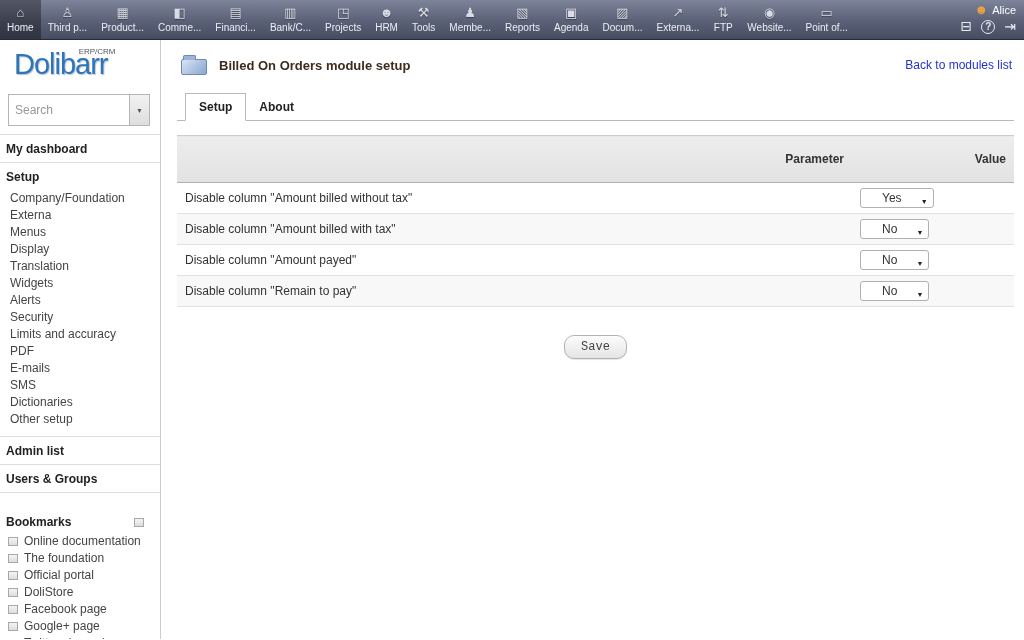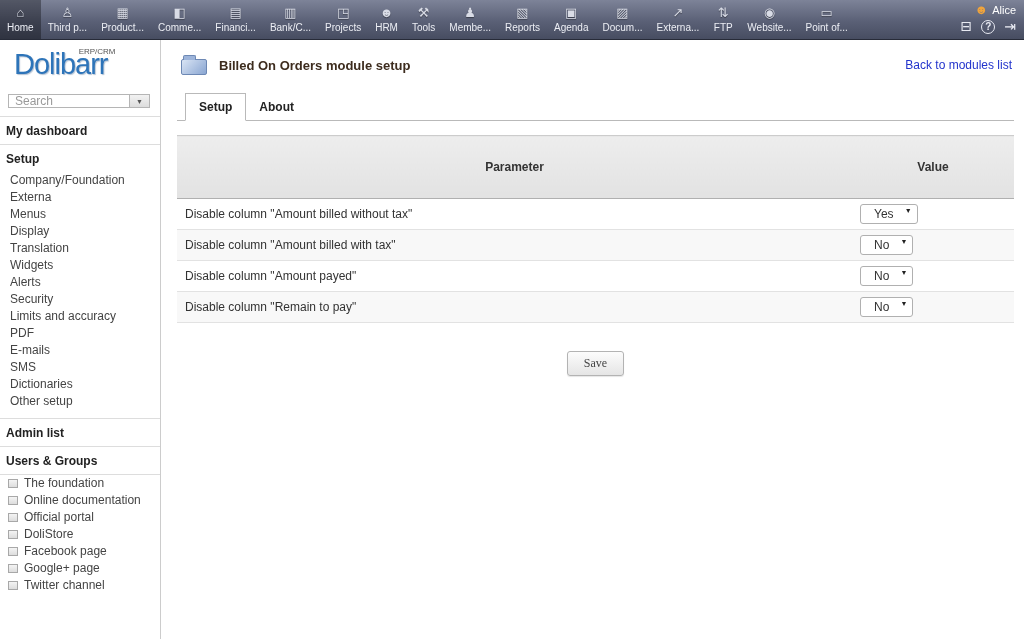--- a/index.html
+++ b/index.html
@@ -26,21 +26,21 @@
   
   .page { display:flex; height:599px; }
   .sidebar { width:161px; border-right:1px solid #ccc; overflow:hidden; flex-shrink:0; }
   .content { flex:1; padding:15px 10px 0 16px; }
 
   
   .logo-wrap { position:relative; display:inline-block; margin:8px 0 0 14px; cursor:pointer; }
   .logo-text { font-size:29px; font-weight:normal; color:#2d74b9; letter-spacing:-1px;
     text-shadow:1px 1px 1px rgba(40,80,130,0.35); }
   .logo-suffix { position:absolute; top:-1px; right:-8px; font-size:8px; color:#555; letter-spacing:0; }
-  .search-row { display:flex; margin:13px 10px 0 8px; border:1px solid #b5b5b5; height:14px; background:#fff; }
+  .search-row { display:flex; margin:13px 10px 0 8px; border:1px solid #b5b5b5; height:32px; background:#fff; }
   .search-input { flex:1; border:none; outline:none; padding:0 6px; font-size:12px; color:#333; min-width:0;
     font-family:"Liberation Sans","DejaVu Sans",sans-serif; }
   .search-input::placeholder { color:#999; }
   .search-btn { width:20px; background:linear-gradient(#f2f2f2,#ddd); border-left:1px solid #b5b5b5;
     font-size:7px; color:#555; display:flex; align-items:center; justify-content:center; cursor:pointer; }
   .sdiv { border:none; border-top:1px solid #ddd; margin:0; }
   .sdiv.m8 { margin-top:8px; }
   .shead { font-weight:bold; color:#222; padding:7px 6px 6px 6px; cursor:pointer; }
   .slink { padding:2px 0 2px 10px; line-height:13px; color:#444; cursor:pointer; }
   .bm-head { display:flex; align-items:center; padding:6px 10px 4px 6px; margin-top:16px; }
@@ -56,34 +56,34 @@
   .folder::before { content:""; position:absolute; top:-5px; left:1px; width:11px; height:4px;
     background:#9db4da; border:1px solid #6d88b4; border-bottom:none; border-radius:2px 2px 0 0; }
   .page-title { font-weight:bold; font-size:13px; color:#3d2c1e; }
   .back-link { margin-left:auto; color:#2233cc; cursor:pointer; text-decoration:none; margin-right:2px; }
 
   .tabrow { display:flex; margin-top:18px; border-bottom:1px solid #b9b9b9; padding-left:8px; align-items:flex-end; }
   .tab { font-weight:bold; font-size:12px; color:#222; padding:6px 13px; cursor:pointer; }
   .tab.active { background:#fff; border:1px solid #b9b9b9; border-bottom:1px solid #fff; margin-bottom:-1px; }
 
   .ctable { width:100%; border-collapse:collapse; margin-top:14px; }
-  .ctable th { text-align:center; font-weight:bold; color:#333; padding:24px 8px;
+  .ctable th { text-align:right; font-weight:bold; color:#333; padding:16px 8px;
     background:linear-gradient(#ededed,#e2e2e2); border-top:1px solid #ccc; border-bottom:1px solid #b0b0b0; }
   .ctable td { padding:5px 8px; height:30px; border-bottom:1px solid #e2e2e2; }
   .ctable tr.even td { background:#f8f8f8; }
   .valcol { width:162px;margin-left:36px; }
 
-  .selwrap { position:relative; display:inline-flex; align-items:flex-start; background:#fff;
-    border:1px solid #b0b0b0; border-radius:3px; padding:2px 13px; min-width:44px; cursor:pointer; }
+  .selwrap { position:relative; display:inline-flex; align-items:flex-end; background:#fff;
+    border:1px solid #b0b0b0; border-radius:3px; padding:2px 21px; min-width:44px; cursor:pointer; }
   .selval { margin-right:10px; }
   .selarrow { font-size:7px; color:#222; position:absolute; right:5px; }
 
   .save-row { text-align:center; margin-top:28px; }
-  .btn { font-family:Liberation Serif, serif; font-size:12px; color:#444;
-    padding:4px 16px; border:1px solid #b3b3b3; border-radius:3px;
+  .btn { font-family:Liberation Mono, monospace; font-size:12px; color:#444;
+    padding:4px 16px; border:1px solid #b3b3b3; border-radius:10px;
     background:linear-gradient(#fcfcfc,#e5e5e5); box-shadow:0 1px 1px rgba(0,0,0,0.1); cursor:pointer; }
 </style>
 </head>
 <body>
 
 <div class="topbar">
   <div class="menus">
     <div class="mi active">
         <span class="mi-ic">⌂</span>
         <span class="mi-lb">Home</span>
@@ -195,27 +195,31 @@
     <div class="slink">PDF</div>
     <div class="slink">E-mails</div>
     <div class="slink">SMS</div>
     <div class="slink">Dictionaries</div>
     <div class="slink">Other setup</div>
     <hr class="sdiv m8">
     <div class="shead">Admin list</div>
     <hr class="sdiv">
     <div class="shead">Users &amp; Groups</div>
     <hr class="sdiv">
+    <div class="bm-head">
+      <span class="bm-title">Bookmarks</span>
+      <span class="bm-ic"></span>
+    </div>
+    <div class="bm-item">
+        <span class="bm-ic"></span>
+        <span>Online documentation</span>
+      </div>
     <div class="bm-item">
         <span class="bm-ic"></span>
         <span>The foundation</span>
-      </div>
-    <div class="bm-item">
-        <span class="bm-ic"></span>
-        <span>Online documentation</span>
       </div>
     <div class="bm-item">
         <span class="bm-ic"></span>
         <span>Official portal</span>
       </div>
     <div class="bm-item">
         <span class="bm-ic"></span>
         <span>DoliStore</span>
       </div>
     <div class="bm-item">

